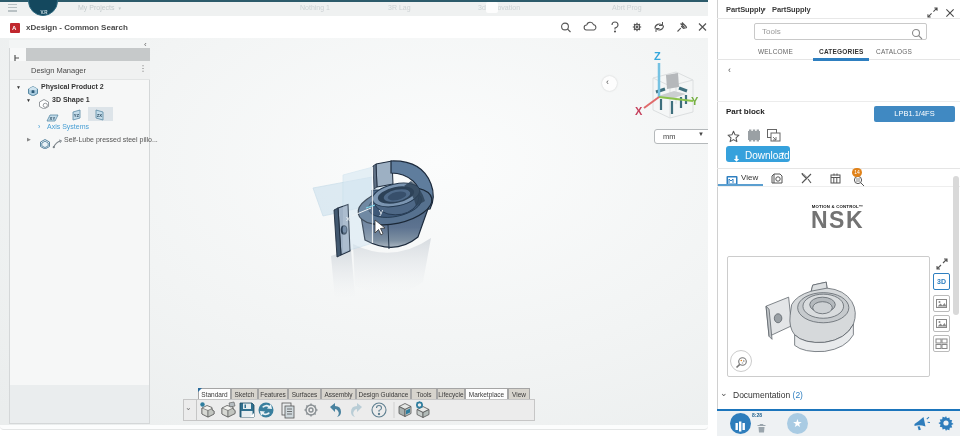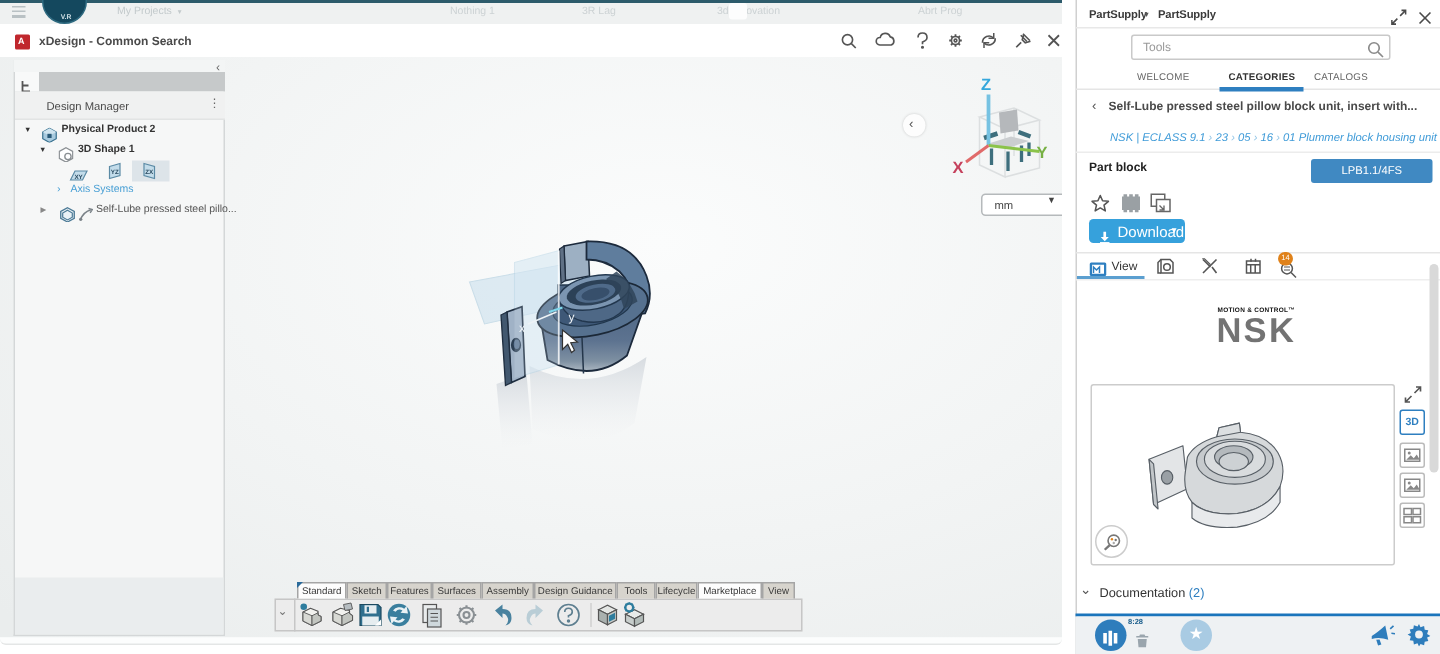--- a/index.html
+++ b/index.html
@@ -331,23 +331,21 @@
         <line x1="7.7" y1="7.7" x2="11" y2="11"></line>
       </svg></div>
 
   <div class="abs" style="left:758px;top:48px;font-size:6.5px;color:#666;letter-spacing:0.2px;">WELCOME</div>
   <div class="abs" style="left:819px;top:48px;font-size:6.5px;color:#333;font-weight:bold;letter-spacing:0.2px;">CATEGORIES</div>
   <div class="abs" style="left:876px;top:48px;font-size:6.5px;color:#666;letter-spacing:0.2px;">CATALOGS</div>
   <div class="abs" style="left:717px;top:59px;width:243px;height:1px;background:#e5e5e5;"></div>
   <div class="abs" style="left:813px;top:58px;width:56px;height:2.5px;background:#2e7fc0;"></div>
 
   <div class="abs" style="left:728px;top:65px;font-size:9px;color:#555;">‹</div>
-  <div class="abs" style="left:739px;top:66px;font-size:8px;font-weight:bold;color:#4a4a4a;">Self-Lube pressed steel pillow block unit, insert with...</div>
-
-  <div class="abs" style="left:740px;top:87px;font-size:7.5px;font-style:italic;color:#3f9bd8;">NSK | ECLASS 9.1 <span style="color:#8fc4e6">›</span> 23 <span style="color:#8fc4e6">›</span> 05 <span style="color:#8fc4e6">›</span> 16 <span style="color:#8fc4e6">›</span> 01 Plummer block housing unit</div>
+
   <div class="abs" style="left:717px;top:101px;width:243px;height:1px;background:#ececec;"></div>
 
   <div class="abs" style="left:726px;top:107px;font-size:8px;font-weight:bold;color:#222;">Part block</div>
   <div class="abs" style="left:874px;top:106px;width:81px;height:16px;background:#4089c2;border-radius:2px;color:#fff;font-size:7.5px;text-align:center;line-height:16px;">LPB1.1/4FS</div>
 
   <div class="abs" style="left:727px;top:129px;"><svg width="13" height="13" viewBox="0 0 15 15" fill="none" stroke="#555" stroke-width="1.2">
         <path d="M 7.5 1.5 L 9.3 5.6 L 13.8 6 L 10.4 9 L 11.4 13.4 L 7.5 11.1 L 3.6 13.4 L 4.6 9 L 1.2 6 L 5.7 5.6 Z" stroke-linejoin="round"></path>
       </svg></div>
   <div class="abs" style="left:746px;top:128px;"><svg width="16" height="15" viewBox="0 0 16 15">
         <rect x="2" y="3" width="12" height="9" fill="#9aa0a4"></rect>

